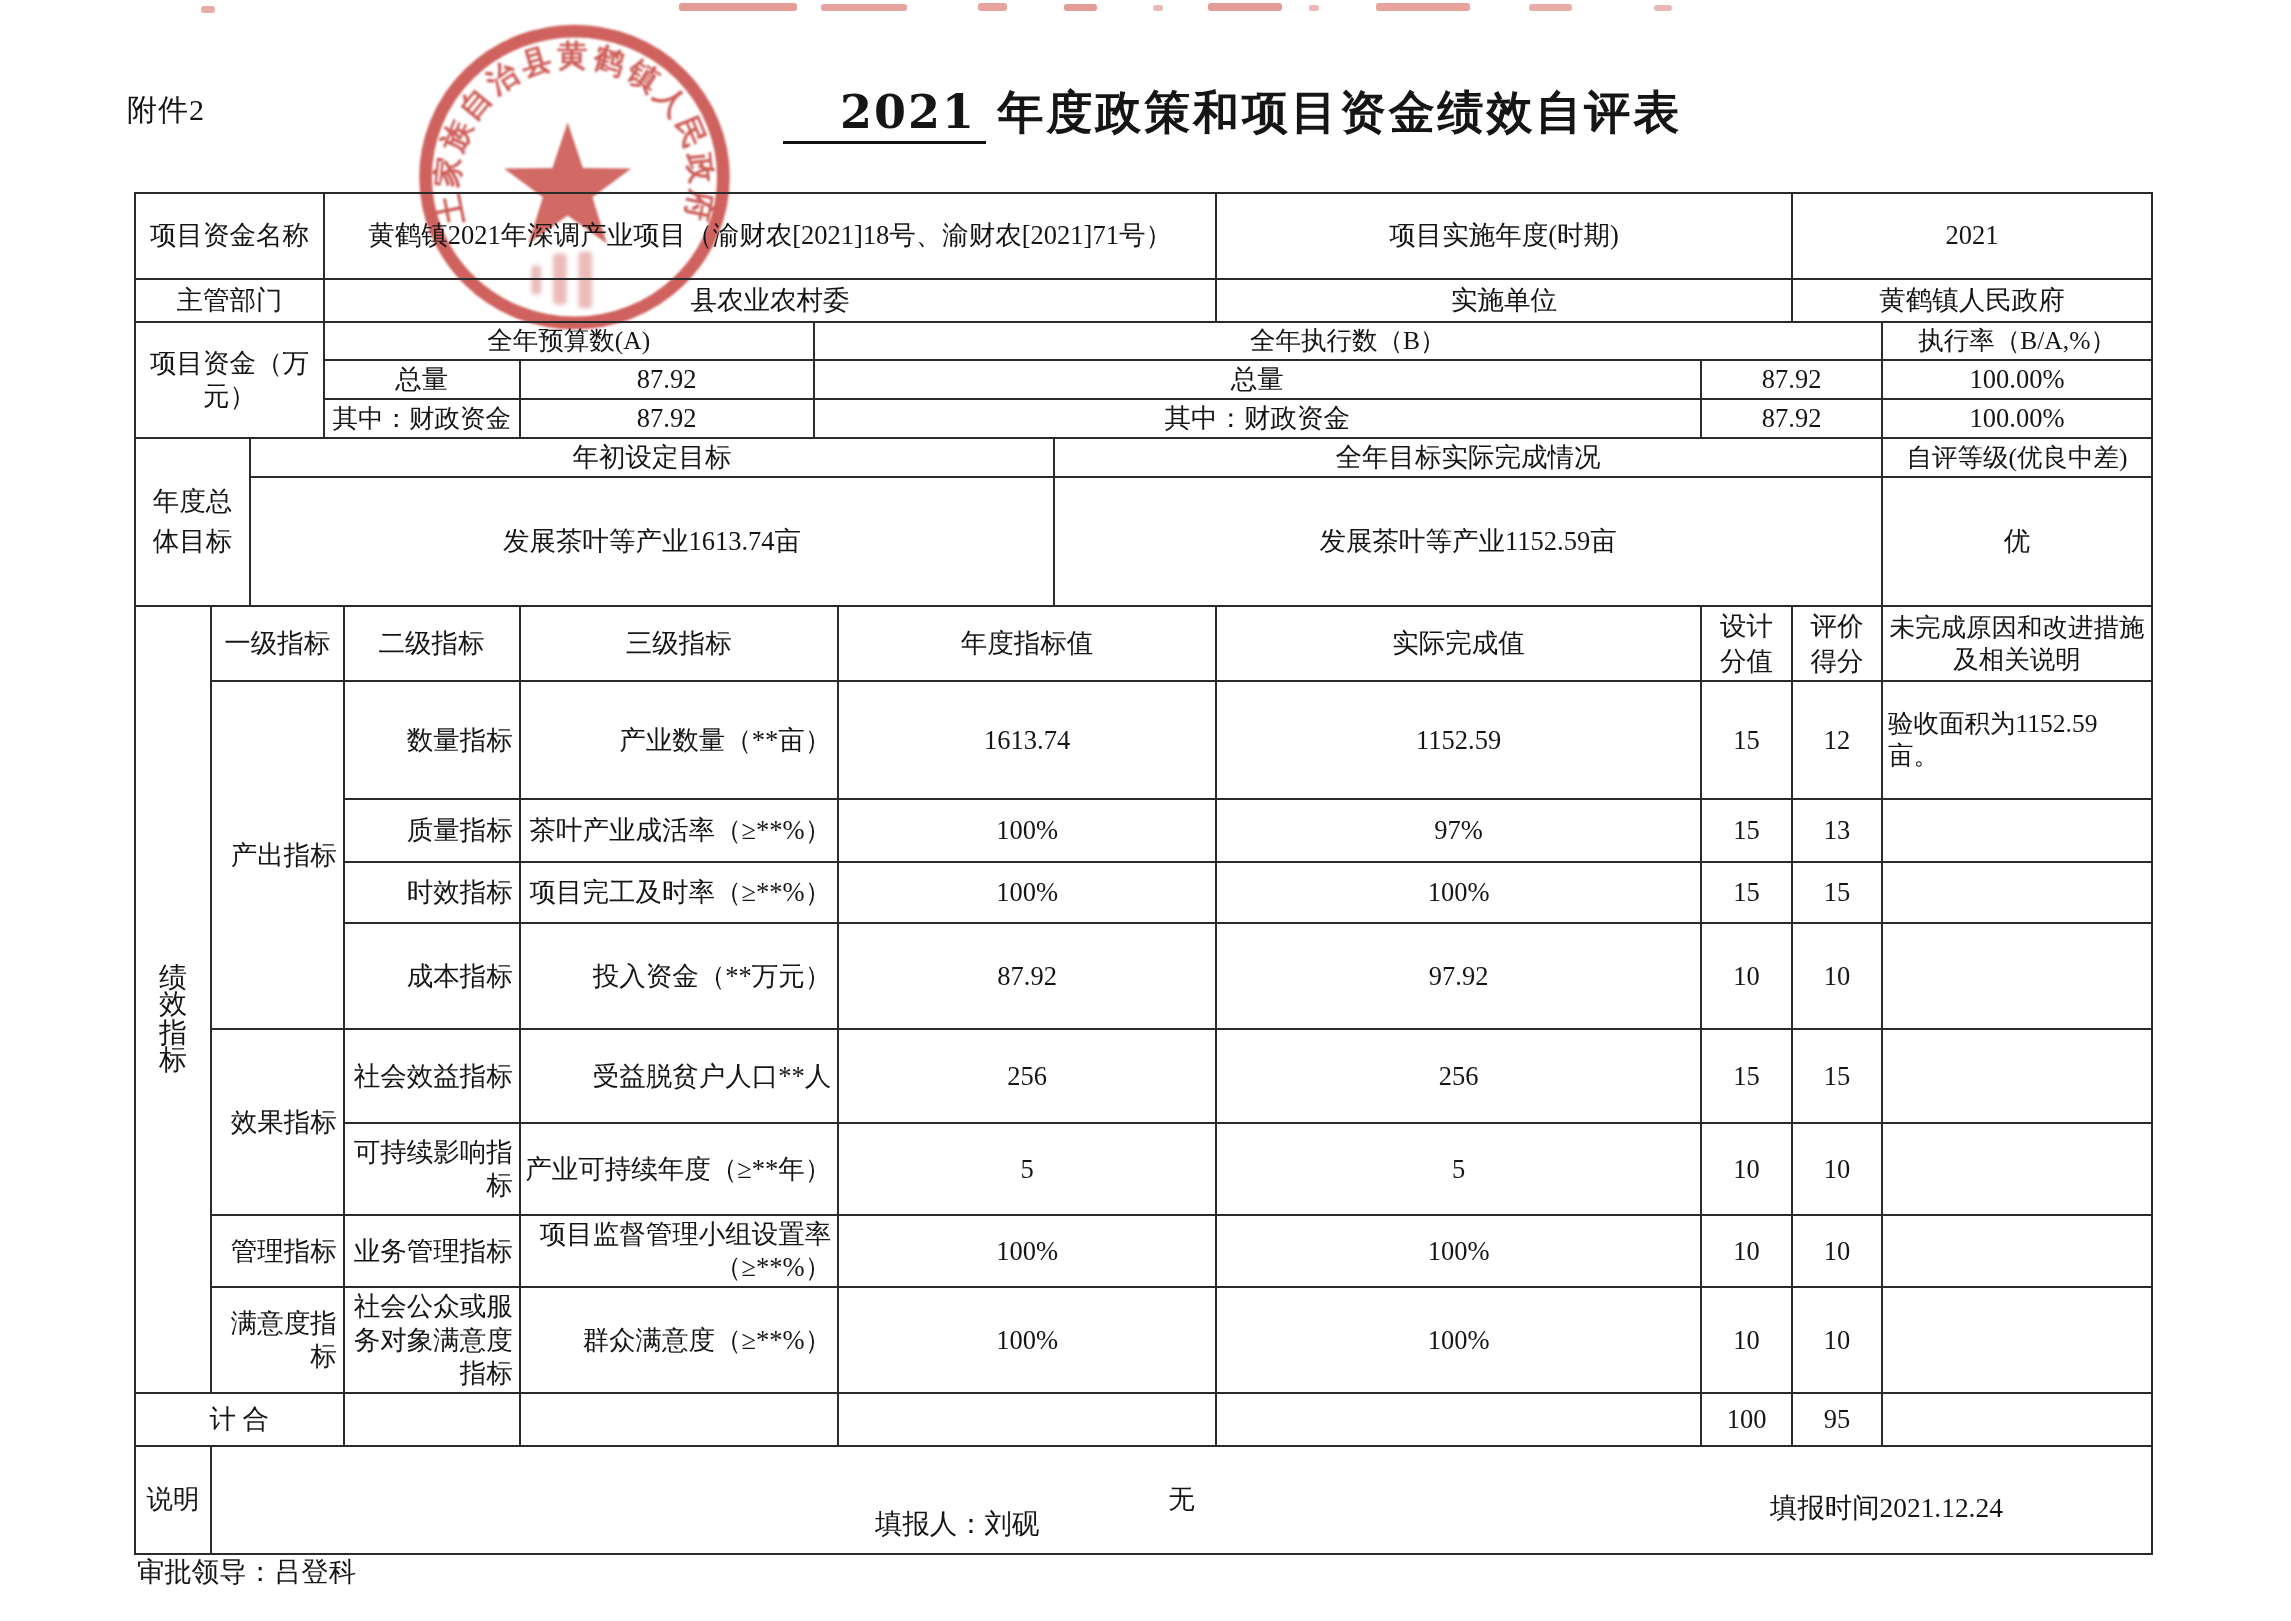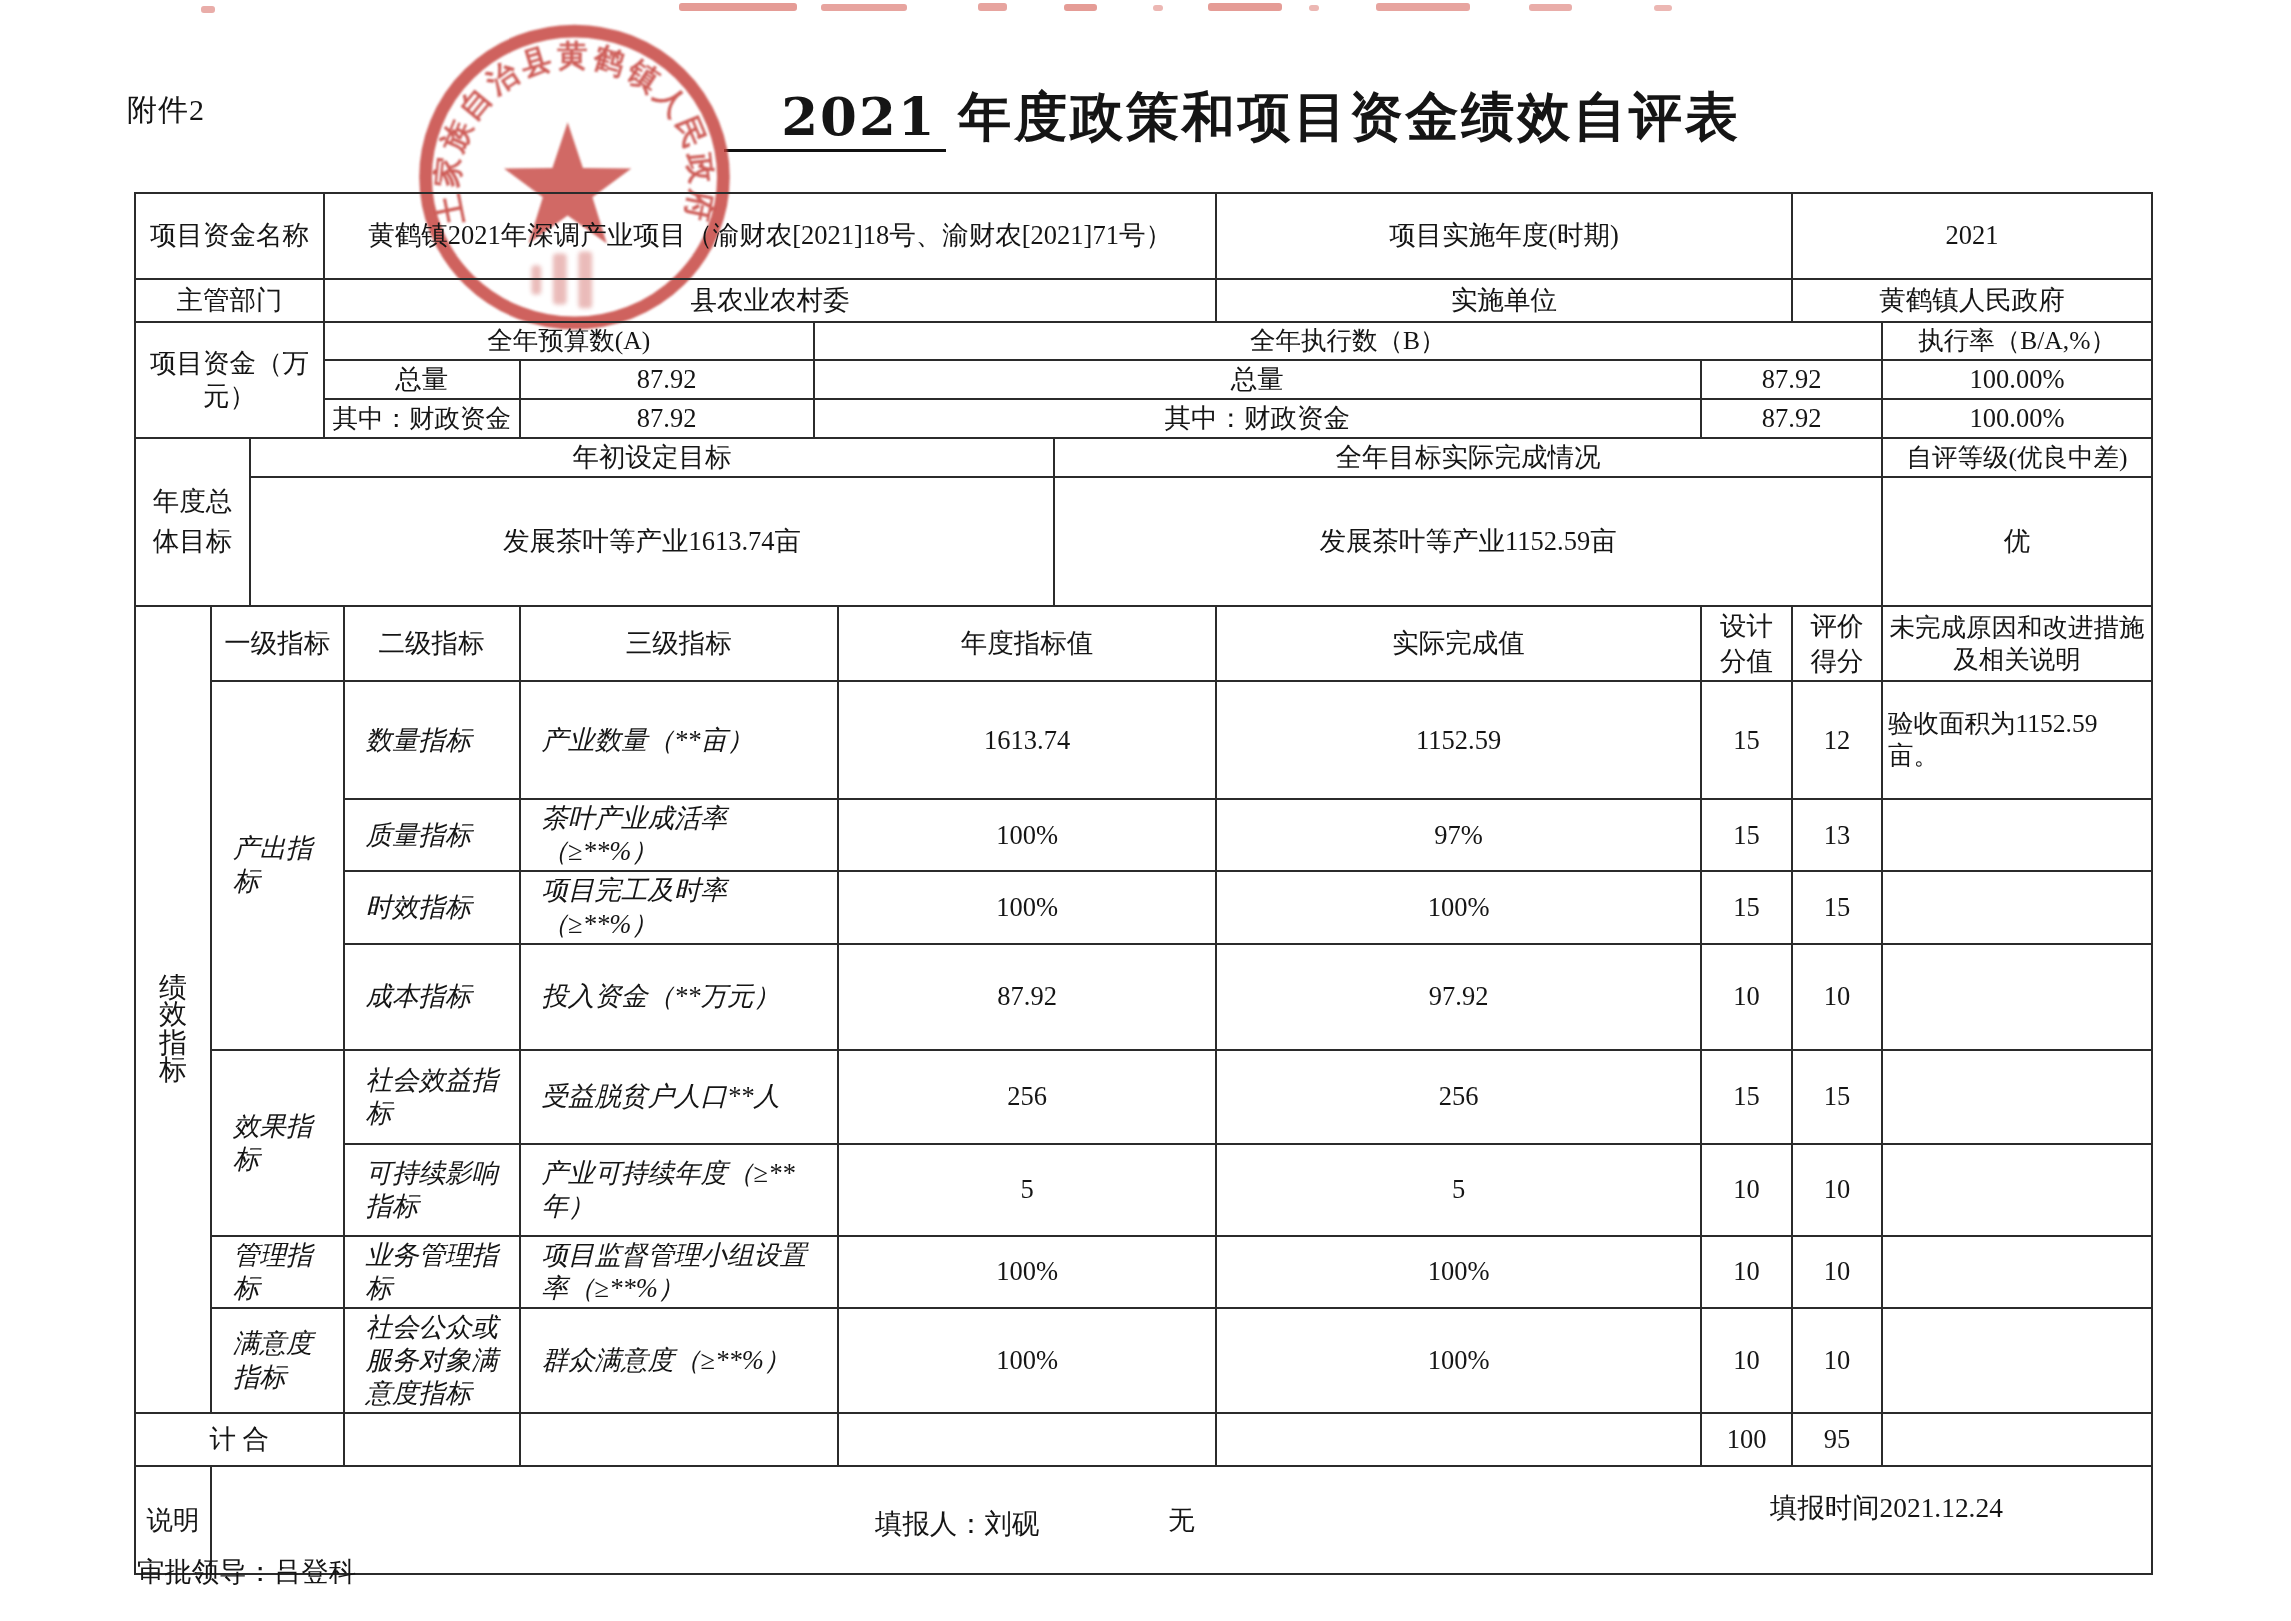--- a/index.html
+++ b/index.html
@@ -3,34 +3,34 @@
 <meta charset="utf-8">
 <style>
   html,body{margin:0;padding:0;}
   body{
     width:2292px;height:1621px;position:relative;background:#ffffff;
     font-family:"Liberation Serif","DejaVu Serif",serif;color:#151515;
     overflow:hidden;
   }
   .attachment{position:absolute;left:127px;top:90px;font-size:30px;letter-spacing:1px;}
   .title{position:absolute;left:173px;top:82px;width:2119px;text-align:center;
-    font-size:53px;font-weight:bold;letter-spacing:2.9px;white-space:nowrap;}
+    font-size:46px;font-weight:bold;letter-spacing:2.9px;white-space:nowrap;}
   .title .year{border-bottom:3.9px solid #111;padding:0 9.8px 2px 57px;
     font-family:"DejaVu Serif",serif;letter-spacing:2px;}
   .title .rest{margin-left:11.8px;}
   table.main{
     position:absolute;left:134px;top:192px;width:2017px;
     border-collapse:collapse;table-layout:fixed;
     border:2.9px solid #222;
   }
   td{
     border:2px solid #2b2b2b;font-size:26.5px;text-align:center;vertical-align:middle;
     padding:2px 5.9px;line-height:1.25;overflow:hidden;
   }
-  td.left{text-align:left;padding-left:21px;font-style:italic;}
+  td.left{text-align:right;padding-left:1px;}
   td.note{text-align:left;font-size:25.5px;padding:2px 4.9px;border-radius:25px;}
   td.small{font-size:25.5px;}
   .wrap2{display:inline-block;width:57px;line-height:1.3;}
   .vlabel{writing-mode:vertical-lr;letter-spacing:27.4px;font-size:28px;display:inline-block;}
   .goalcell{line-height:1.5;}
   .footer-item{position:absolute;font-size:27.4px;white-space:nowrap;}
   .f-approver{left:137px;top:1554px;}
   .f-preparer{left:835px;top:1506px;margin-left:40px;}
   .f-date{left:1770px;top:1490px;}
   .stamp{position:absolute;left:406px;top:19.6px;width:337px;height:316px;pointer-events:none;}

